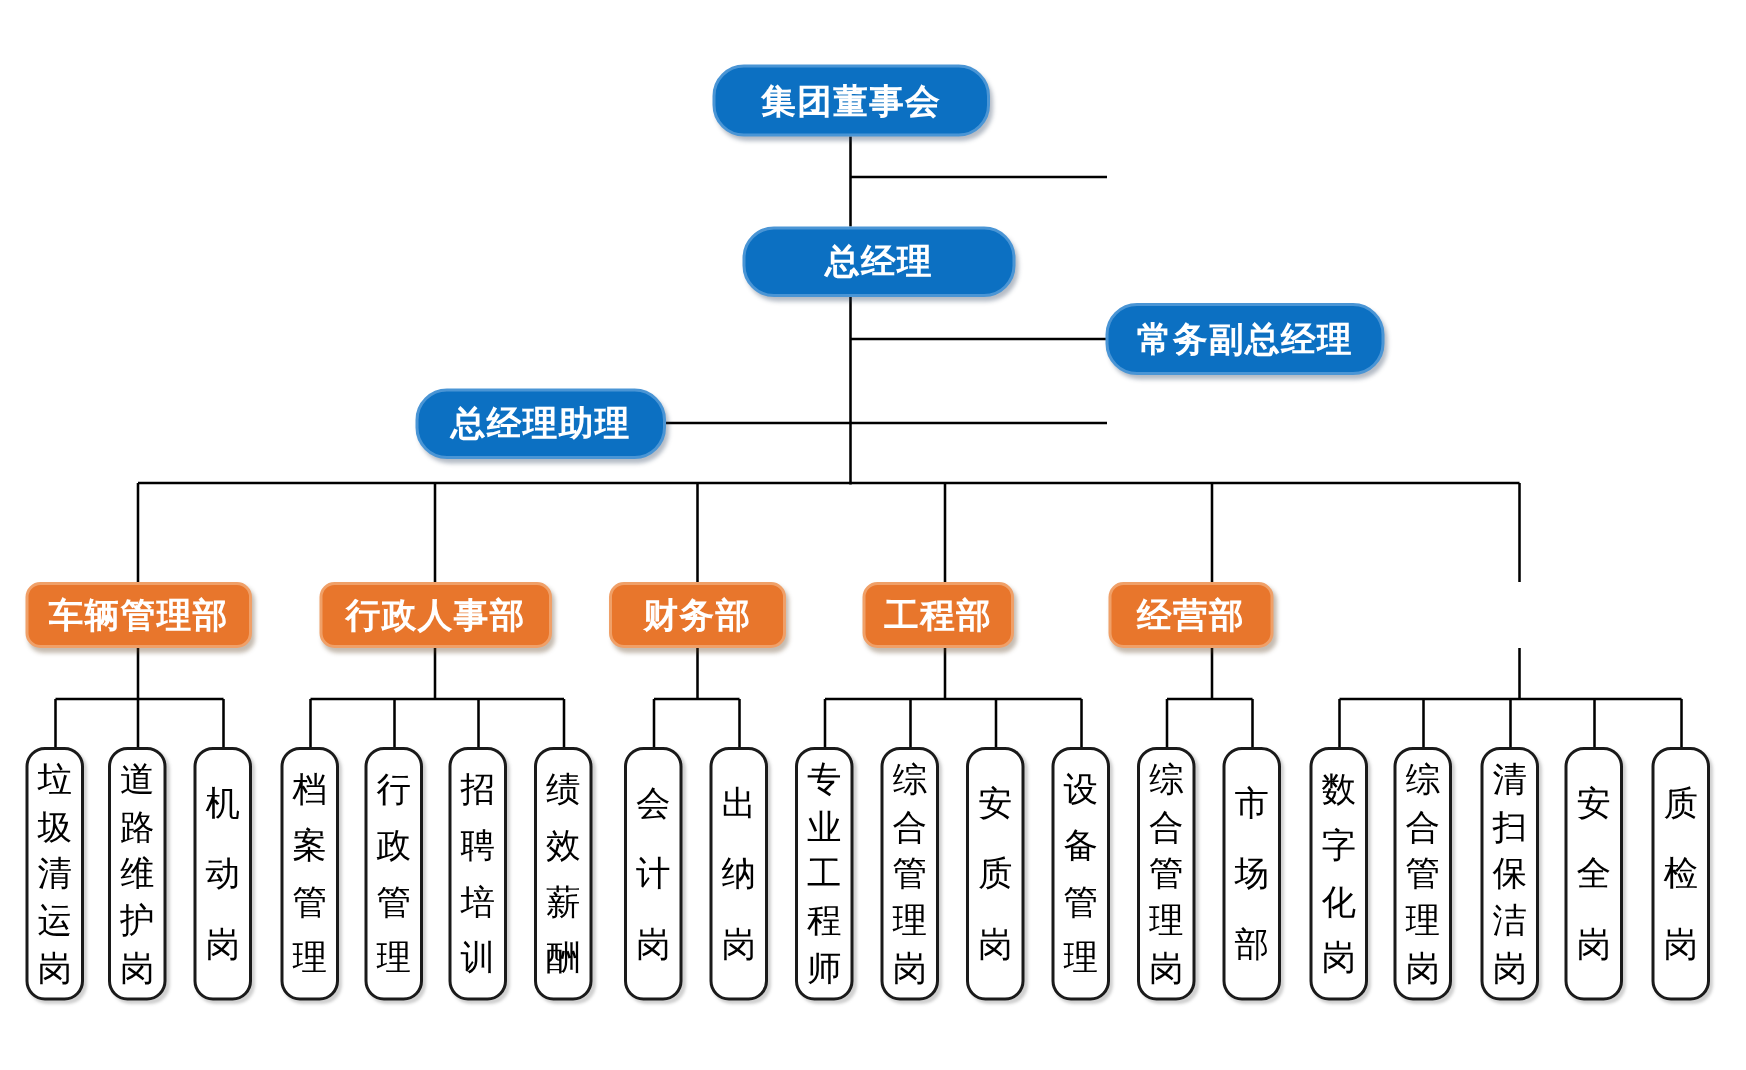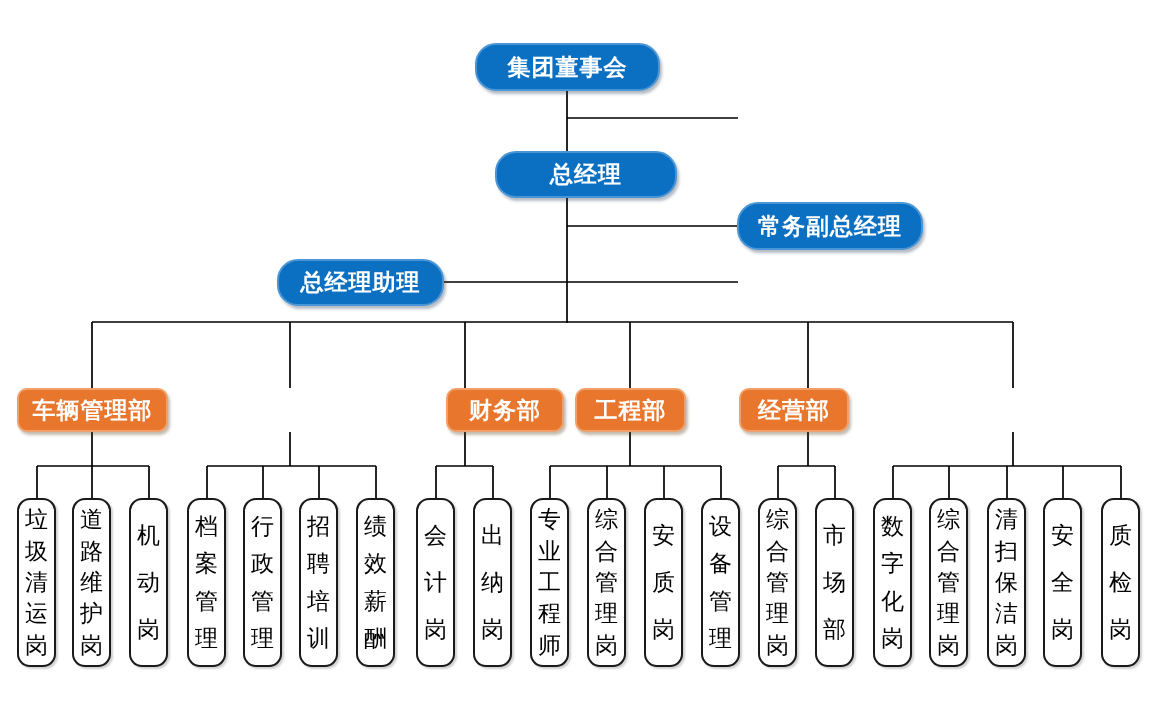--- a/index.html
+++ b/index.html
@@ -137,22 +137,23 @@
       <line x1="1121" y1="466" x2="1121" y2="498"></line>
     </g>
   </svg>
 
   <div class="node exec" style="left:475px; top:43px;  width:185px; height:48px;">集团董事会</div>
   <div class="node exec" style="left:476px; top:151px; width:182px; height:47px;margin-left:19px;">总经理</div>
   <div class="node exec" style="left:737px; top:202px; width:186px; height:48px;">常务副总经理</div>
   <div class="node exec" style="left:241px; top:259px; width:167px; height:47px;margin-left:36px;">总经理助理</div>
 
   <div class="node dept" style="left:17px;  top:388px; width:151px; height:44px;">车辆管理部</div>
-  <div class="node dept" style="left:406px; top:388px; width:118px; height:44px;margin-left:40px;">财务部</div>
-  <div class="node dept" style="left:575px; top:388px; width:111px; height:44px;">工程部</div>
+  <div class="node dept" style="left:213px; top:388px; width:155px; height:44px;">行政人事部</div>
+  <div class="node dept" style="left:406px; top:388px; width:118px; height:44px;">财务部</div>
+  <div class="node dept" style="left:575px; top:388px; width:101px; height:44px;">工程部</div>
   <div class="node dept" style="left:739px; top:388px; width:110px; height:44px;">经营部</div>
 
   <div class="node post" style="left:17px;   top:498px; width:39px; height:169px;">
       <div class="vtext">
         <span>垃</span>
         <span>圾</span>
         <span>清</span>
         <span>运</span>
         <span>岗</span>
       </div>

